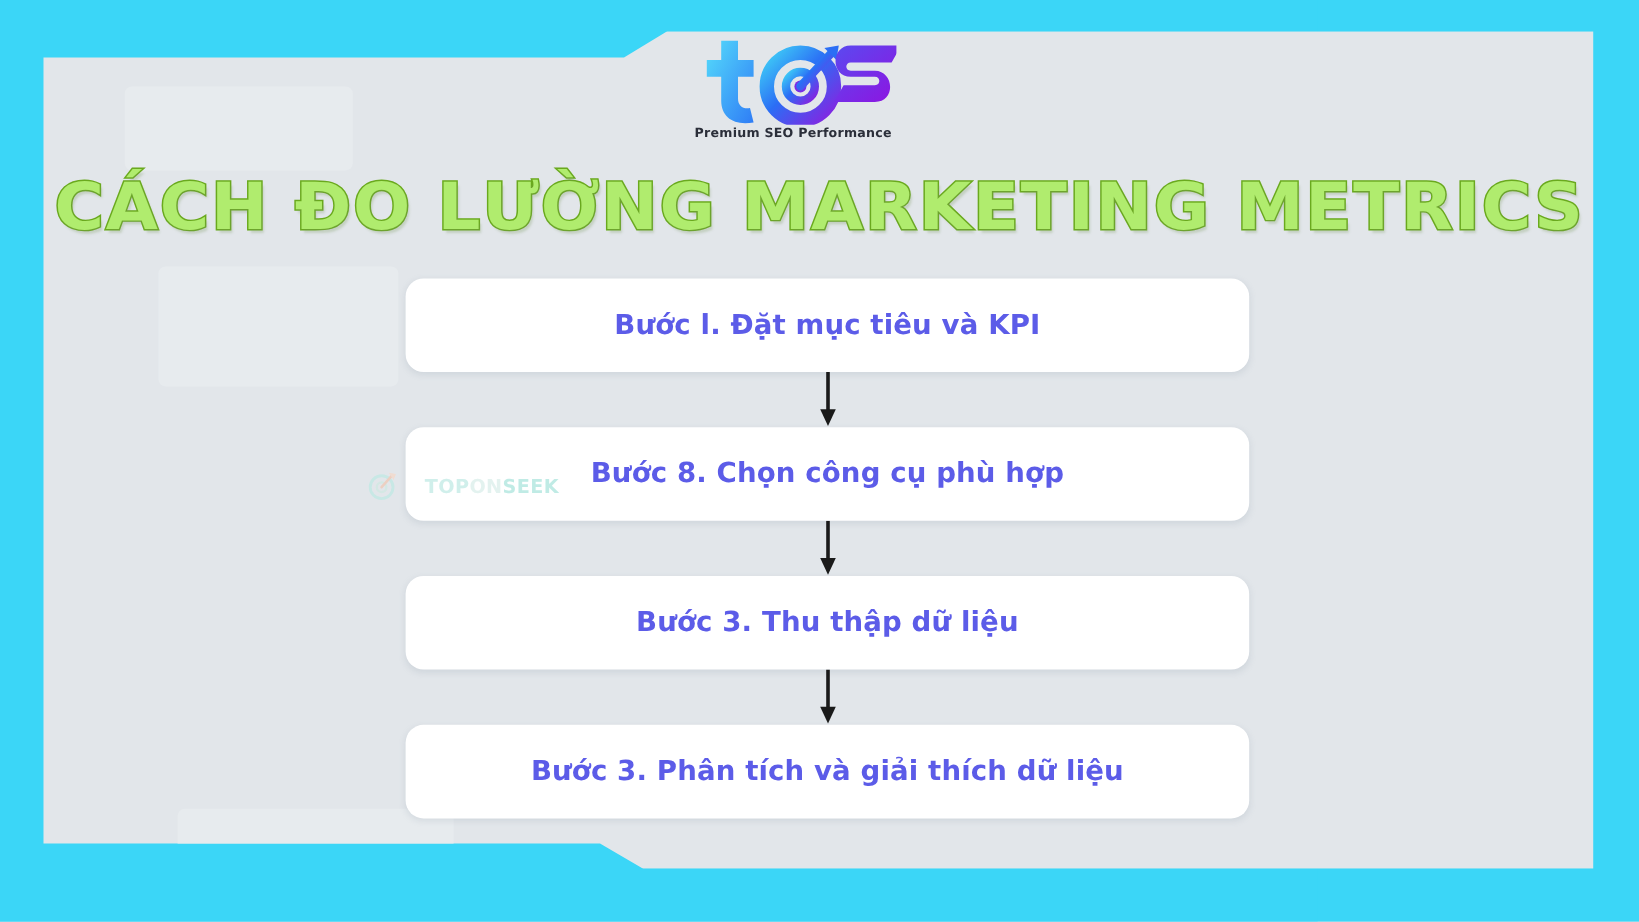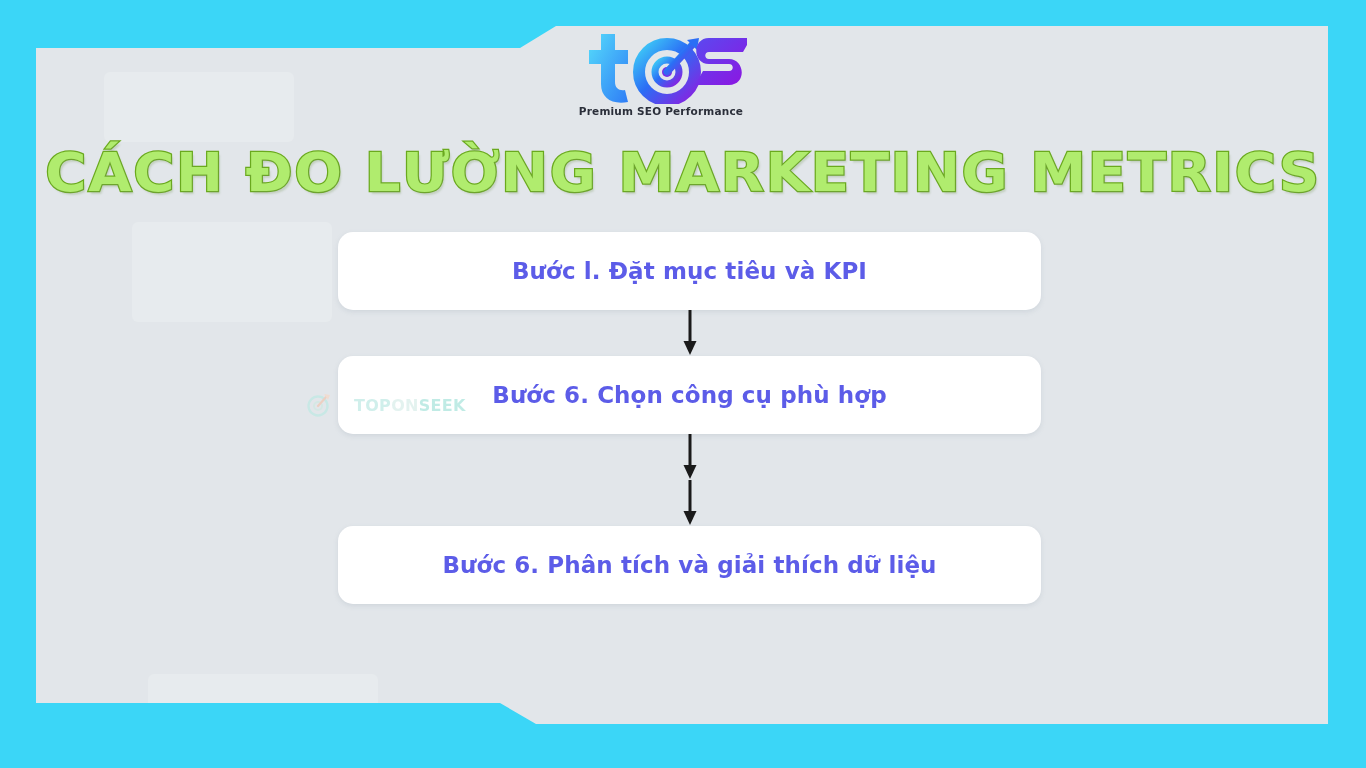--- a/index.html
+++ b/index.html
@@ -209,40 +209,43 @@
     </div>
 
     <div class="connector">
       <svg width="18" height="46" viewBox="0 0 18 46">
         <line x1="9" y1="0" x2="9" y2="34" stroke="#1a1a1a" stroke-width="3"></line>
         <path d="M9 45 L2.5 31 L15.5 31 Z" fill="#1a1a1a"></path>
       </svg>
     </div>
 
     <div class="step-box">
-      <span class="step-label">Bước 6. Chọn công cụ phù hợp</span>
+      <span class="step-label">Bước 8. Chọn công cụ phù hợp</span>
     </div>
 
     <div class="connector">
       <svg width="18" height="46" viewBox="0 0 18 46">
         <line x1="9" y1="0" x2="9" y2="34" stroke="#1a1a1a" stroke-width="3"></line>
         <path d="M9 45 L2.5 31 L15.5 31 Z" fill="#1a1a1a"></path>
       </svg>
     </div>
 
+    <div class="step-box">
+      <span class="step-label">Bước 3. Thu thập dữ liệu</span>
+    </div>
 
     <div class="connector">
       <svg width="18" height="46" viewBox="0 0 18 46">
         <line x1="9" y1="0" x2="9" y2="34" stroke="#1a1a1a" stroke-width="3"></line>
         <path d="M9 45 L2.5 31 L15.5 31 Z" fill="#1a1a1a"></path>
       </svg>
     </div>
 
     <div class="step-box">
-      <span class="step-label">Bước 6. Phân tích và giải thích dữ liệu</span>
+      <span class="step-label">Bước 3. Phân tích và giải thích dữ liệu</span>
     </div>
 
   </div>
 
   <div class="watermark">
     <svg width="26" height="26" viewBox="0 0 26 26">
       <circle cx="12" cy="14" r="9.5" fill="none" stroke="#bfe9e4" stroke-width="2.4"></circle>
       <circle cx="12" cy="14" r="4" fill="none" stroke="#cfe9e2" stroke-width="2"></circle>
       <path d="M12 14 L21 4" stroke="#f0c8b4" stroke-width="2.2" stroke-linecap="round" fill="none"></path>
       <path d="M18 2 l6 1 l-2 5 z" fill="#f6d9c8"></path>

